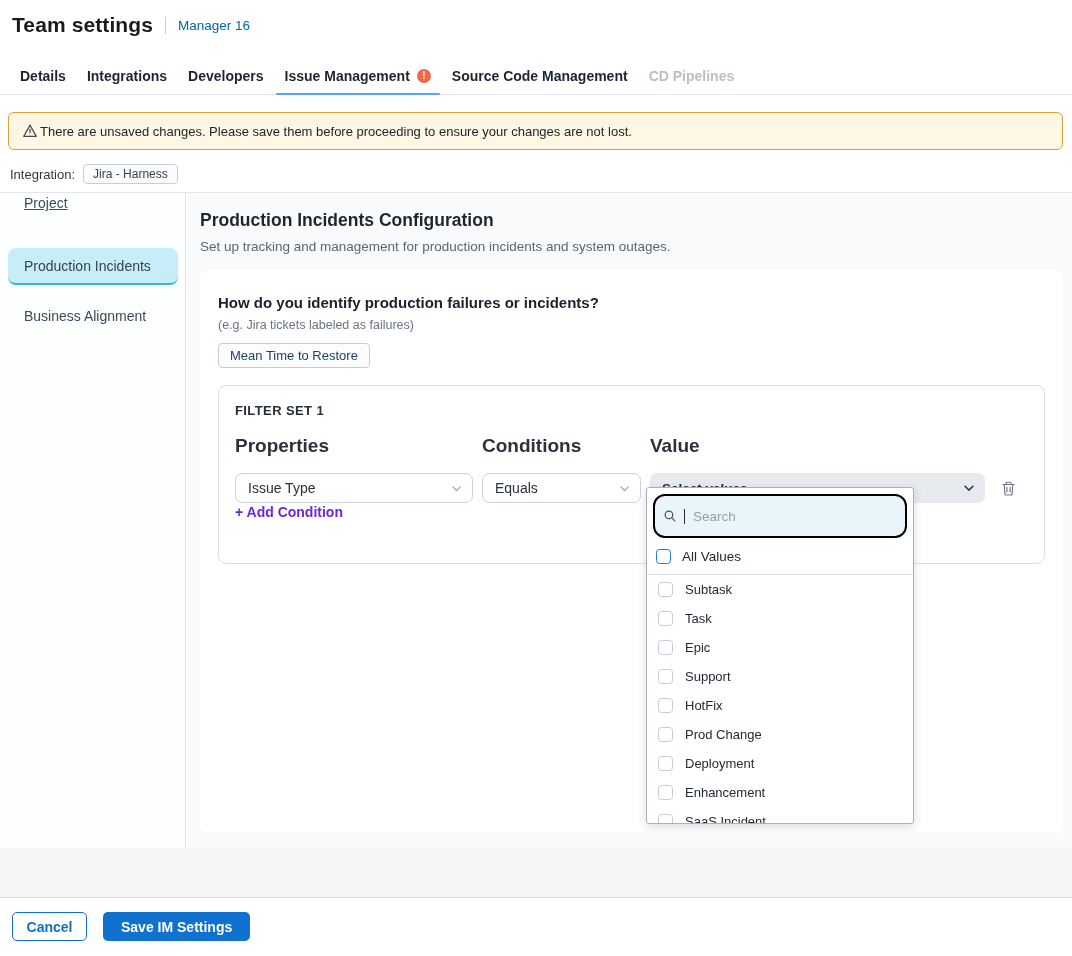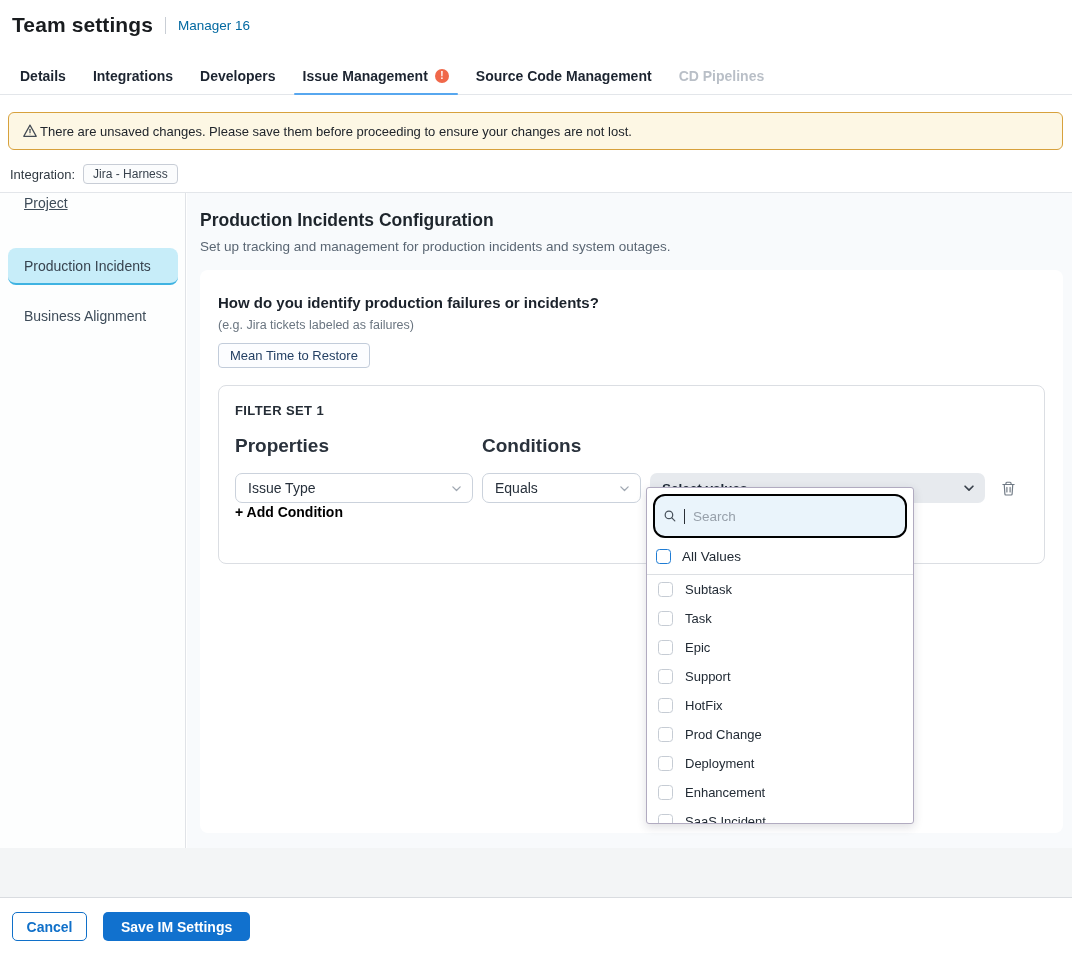--- a/index.html
+++ b/index.html
@@ -11,21 +11,21 @@
   .page { position:relative; width:1072px; height:956px; background:#fff; }
 
   
   .hdr { position:absolute; top:13px; left:12px; display:flex; align-items:center; gap:12px; }
   .hdr-title { font-size:21px; font-weight:bold; color:#191c1f; letter-spacing:.1px; }
   .hdr-sub { font-size:13.5px; color:#0369a1; padding-left:12px; border-left:1.5px solid #c9ced5; line-height:17px; }
 
   
   .tabbar { position:absolute; top:57px; left:0; right:0; height:38px;
             border-bottom:1px solid #e3e6ea; display:flex; align-items:center;
-            padding-left:18px; gap:23px; background:#fff; }
+            padding-left:18px; gap:17px; background:#fff; }
   .tab { position:relative; height:100%; display:flex; align-items:center; gap:7px;
          font-size:14px; font-weight:600; color:#1c2430; padding:0 2px; cursor:pointer; }
   .tab.disabled { color:#b9bfc7; }
   .tab .underline { position:absolute; left:-7px; right:-7px; bottom:-1px; height:2.5px;
                     background:#57a7ef; border-radius:2px; }
   .badge { width:14px; height:14px; border-radius:50%; background:#f0684a; color:#fff;
            font-size:10px; font-weight:bold; display:flex; align-items:center; justify-content:center;
            line-height:1; }
 
   
@@ -76,21 +76,21 @@
   .select { position:relative; height:30px; background:#fff; border:1px solid #cbd2dc;
             border-radius:7px; font-size:14px; color:#27303b; display:flex; align-items:center;
             padding:0 28px 0 12px; cursor:pointer; }
   .select .chev { position:absolute; right:9px; color:#a0a8b2; display:flex; }
   .select.filled { background:#e7eaee; border:none; font-size:13.5px; font-weight:bold; color:#1e2935; }
   .select.filled .chev { color:#39414b; }
 
   .trash-btn { display:flex; align-items:center; justify-content:center; width:28px; height:28px;
                cursor:pointer; background:none; border:none; }
 
-  .add-cond { font-size:14px; font-weight:bold; color:#000000; cursor:pointer;
+  .add-cond { font-size:14px; font-weight:bold; color:#6d28d9; cursor:pointer;
               display:inline-block; }
 
   
   .dropdown { position:absolute; top:294px; left:459px; width:268px; height:337px;
               background:#fff; border:1px solid #b1abc0; border-radius:3px;
               box-shadow:0 3px 10px rgba(45,45,70,.16); overflow:hidden; z-index:10; }
   .search-box { margin:6px 6px 0; height:44px; border:2px solid #000000; border-radius:12px;
                 background:#eaf4fb; display:flex; align-items:center; padding:0 8px; gap:7px; }
   .caret { width:1px; height:15px; background:#2a2f36; }
   .search-ph { font-size:13.5px; color:#97a0aa; margin-left:1px; }
@@ -185,20 +185,21 @@
       <div class="question">How do you identify production failures or incidents?</div>
       <div class="hint">(e.g. Jira tickets labeled as failures)</div>
       <div class="metric-chip">Mean Time to Restore</div>
 
       <div class="filterbox">
         <div class="fs-title">FILTER SET 1</div>
 
         <div class="fgrid labels">
           <span class="col-label">Properties</span>
           <span class="col-label">Conditions</span>
+          <span class="col-label">Value</span>
           <span></span>
         </div>
 
         <div class="fgrid controls">
           <div class="select">
             <span>Issue Type</span>
             <span class="chev">
               <svg viewBox="0 0 16 16" width="13" height="13">
                   <path d="M3.5 6l4.5 4.5L12.5 6" fill="none" stroke="currentColor" stroke-width="1.6" stroke-linecap="round" stroke-linejoin="round"></path>
                 </svg>

